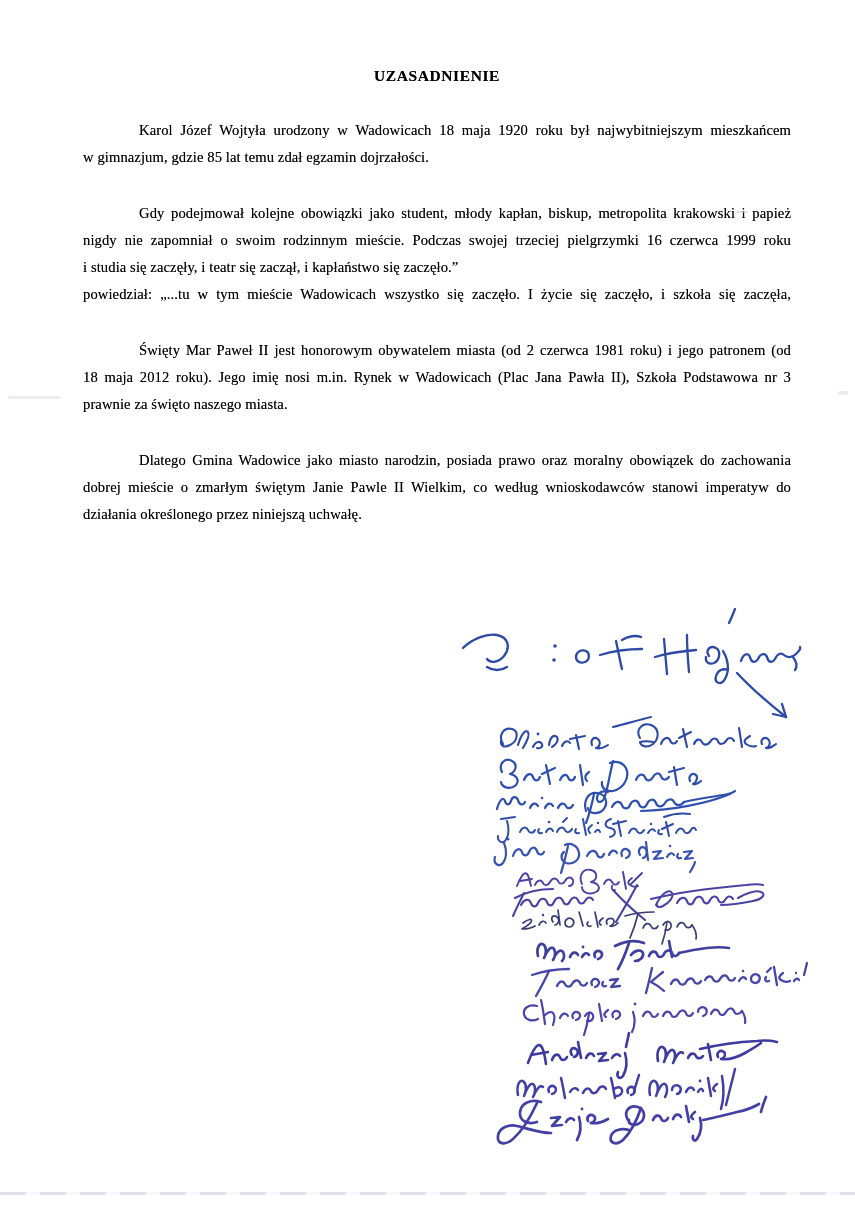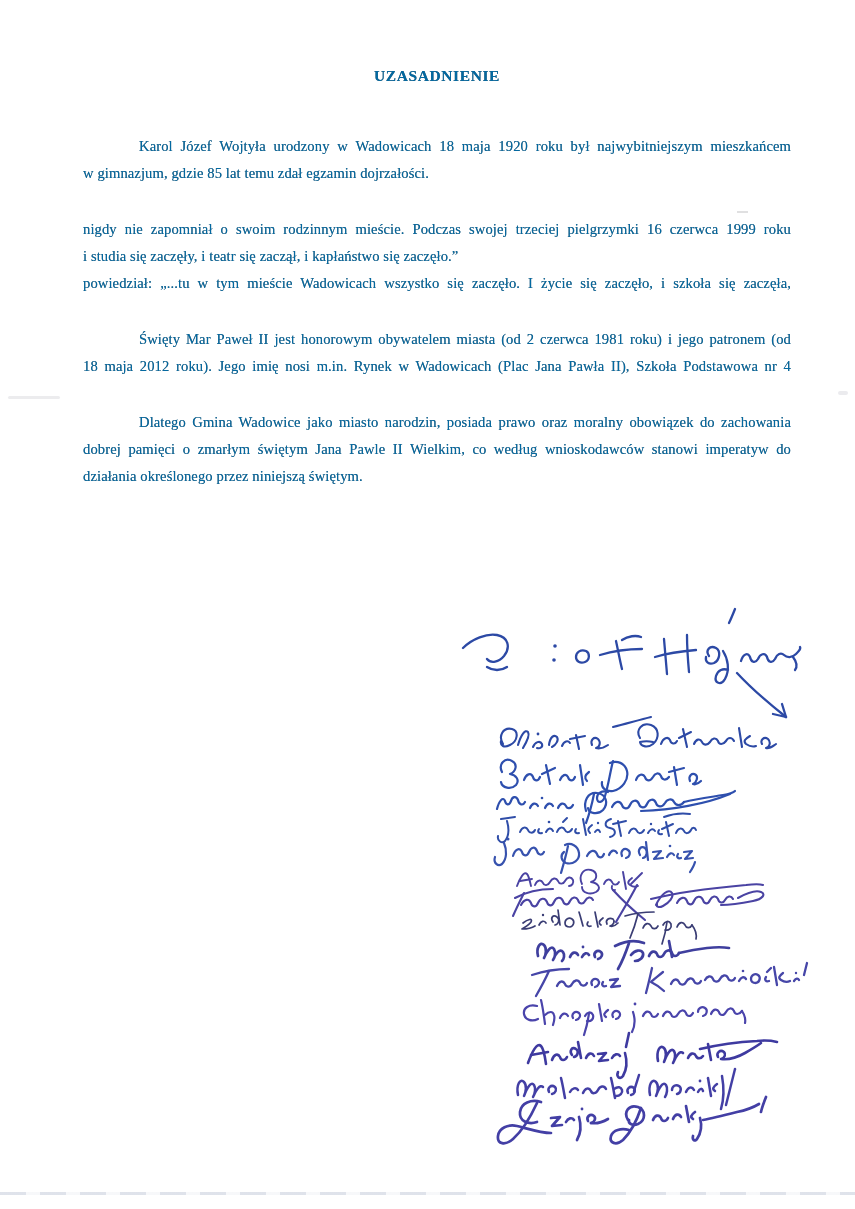--- a/index.html
+++ b/index.html
@@ -1,33 +1,33 @@
 <!DOCTYPE html>
 <html><head>
 <meta charset="utf-8">
 <style>
   html,body { margin:0; padding:0; background:#ffffff; }
   .page {
     position:relative; width:855px; height:1209px;
     background:#ffffff; overflow:hidden;
     font-family:"Liberation Serif", "DejaVu Serif", serif;
-    color:#0369a1;
+    color:#000000;
   }
   .doc-title {
     position:absolute; top:67px; left:83px; width:708px;
     text-align:center; font-weight:bold; font-size:15.5px;
     letter-spacing:0.6px;
     text-shadow:0 0 0.4px rgba(20,20,25,0.65);
   }
   .content {
     position:absolute; top:117px; left:83px; width:708px;
     font-size:14.6px; line-height:27px; letter-spacing:0.1px;
     text-shadow:0 0 0.35px rgba(25,25,30,0.6);
   }
-  .par { margin:16px 0 29px 0; }
+  .par { margin:0 0 29px 0; }
   .ln { text-align:justify; text-align-last:justify; }
   .ln.last { text-align:right; text-align-last:left; }
   .ln.first { text-indent:56px; }
   .signatures-svg { position:absolute; left:0; top:0; width:855px; height:1209px; }
   .signatures-svg path { fill:none; stroke-linecap:round; stroke-linejoin:round; }
   .artifact { position:absolute; pointer-events:none; }
   .artifact.dash { top:211px; left:737px; width:11px; height:2px; background:#c6c6c8; opacity:0.55; }
   .artifact.smudge-left { top:396px; left:8px; width:52px; height:3px; background:#e4e4e7; opacity:0.7; border-radius:2px; }
   .artifact.smudge-right { top:391px; left:838px; width:10px; height:4px; background:#e2e3e7; opacity:0.7; border-radius:2px; }
   .artifact.scanline { top:1192px; left:0; width:855px; height:3px;
@@ -40,32 +40,34 @@
 <div class="page">
 
   <div class="doc-title">UZASADNIENIE</div>
 
   <div class="content">
     <div class="par">
       <div class="ln first">Karol Józef Wojtyła urodzony w Wadowicach 18 maja 1920 roku był najwybitniejszym mieszkańcem</div>
       <div class="ln last">w gimnazjum, gdzie 85 lat temu zdał egzamin dojrzałości.</div>
     </div>
     <div class="par">
+      <div class="ln first">Gdy podejmował kolejne obowiązki jako student, młody kapłan, biskup, metropolita krakowski i papież</div>
       <div class="ln">nigdy nie zapomniał o swoim rodzinnym mieście. Podczas swojej trzeciej pielgrzymki 16 czerwca 1999 roku</div>
       <div class="ln last">i studia się zaczęły, i teatr się zaczął, i kapłaństwo się zaczęło.”</div>
       <div class="ln">powiedział:  „...tu w tym mieście Wadowicach wszystko się zaczęło. I życie się zaczęło, i szkoła się zaczęła,</div>
     </div>
     <div class="par">
       <div class="ln first">Święty Mar Paweł II jest honorowym obywatelem miasta (od 2 czerwca 1981 roku) i jego patronem (od</div>
-      <div class="ln">18 maja 2012 roku). Jego imię nosi m.in. Rynek w Wadowicach (Plac Jana Pawła II), Szkoła Podstawowa nr 4</div>
+      <div class="ln">18 maja 2012 roku). Jego imię nosi m.in. Rynek w Wadowicach (Plac Jana Pawła II), Szkoła Podstawowa nr 3</div>
+      <div class="ln last">prawnie za święto naszego miasta.</div>
     </div>
     <div class="par">
       <div class="ln first">Dlatego Gmina Wadowice jako miasto narodzin, posiada prawo oraz moralny obowiązek do zachowania</div>
-      <div class="ln">dobrej pamięci o zmarłym świętym Jana Pawle II Wielkim, co według wnioskodawców stanowi imperatyw do</div>
-      <div class="ln last">działania określonego przez niniejszą świętym.</div>
+      <div class="ln">dobrej mieście o zmarłym świętym Janie Pawle II Wielkim, co według wnioskodawców stanowi imperatyw do</div>
+      <div class="ln last">działania określonego przez niniejszą uchwałę.</div>
     </div>
   </div>
 
   <svg class="signatures-svg" viewBox="0 0 855 1209" xmlns="http://www.w3.org/2000/svg" aria-hidden="false">
 
     <g stroke="#2c49a5" stroke-width="2.3" aria-label="Piotr Hajnosz">
       <path d="M463,648 C472,639 487,633 497,635 C508,637 511,647 504,656 C499,662 491,664 487,659"></path>
       <path d="M487,667 C493,671 501,671 507,667"></path>
       <circle cx="555" cy="646" r="1.8" fill="#2c49a5" stroke="none"></circle>
       <circle cx="554" cy="660" r="1.8" fill="#2c49a5" stroke="none"></circle>

